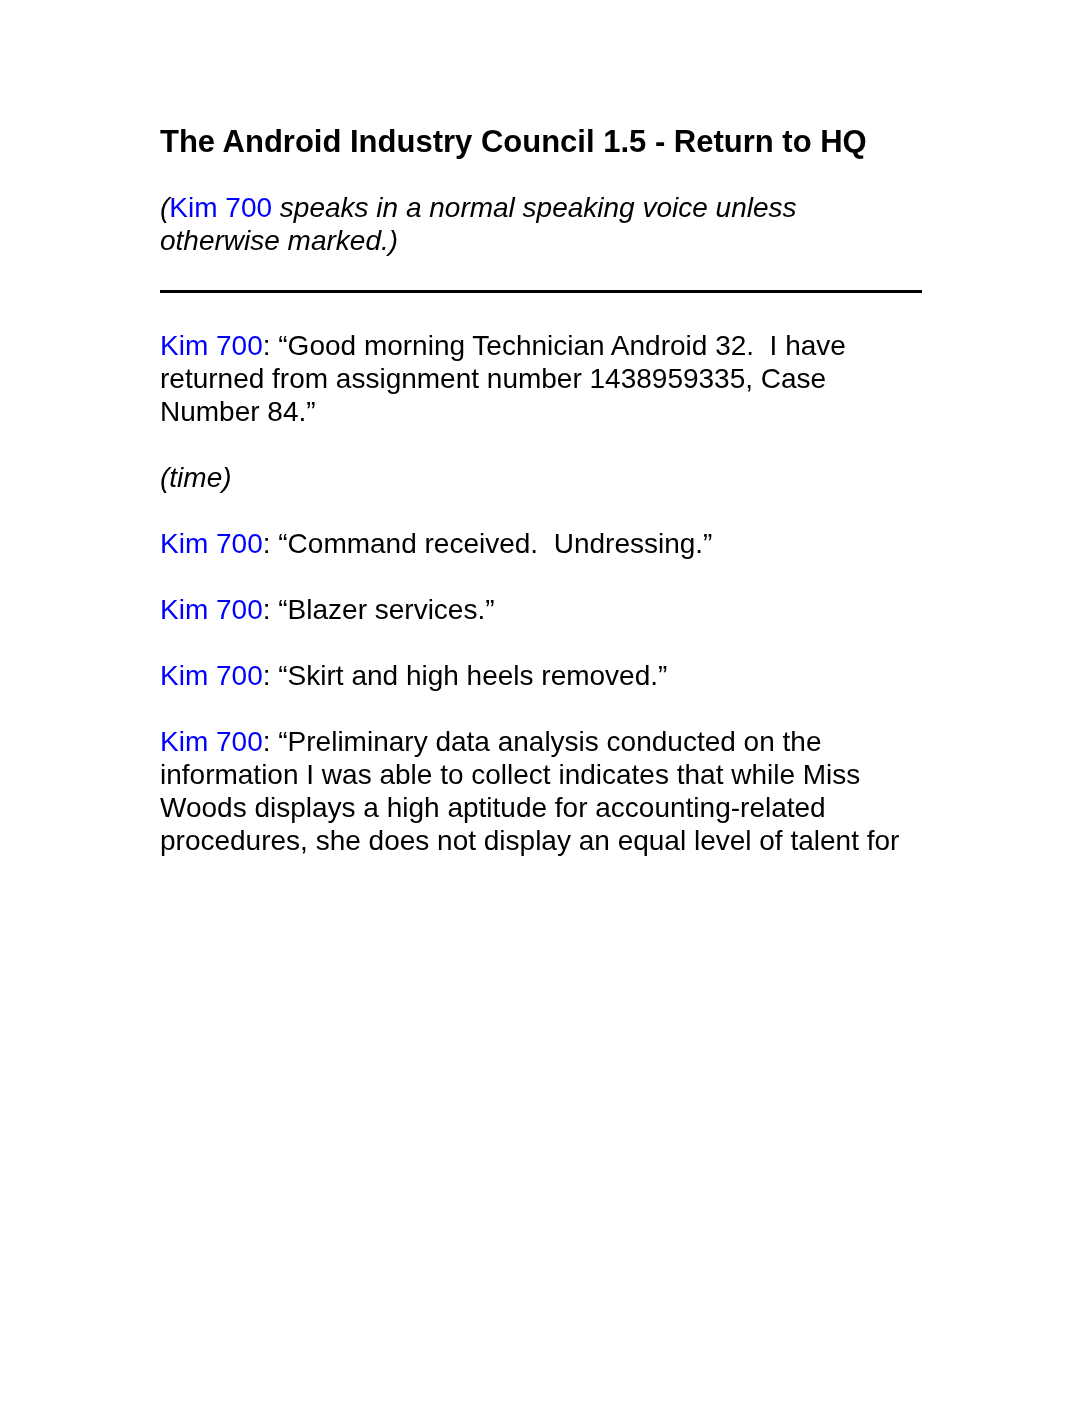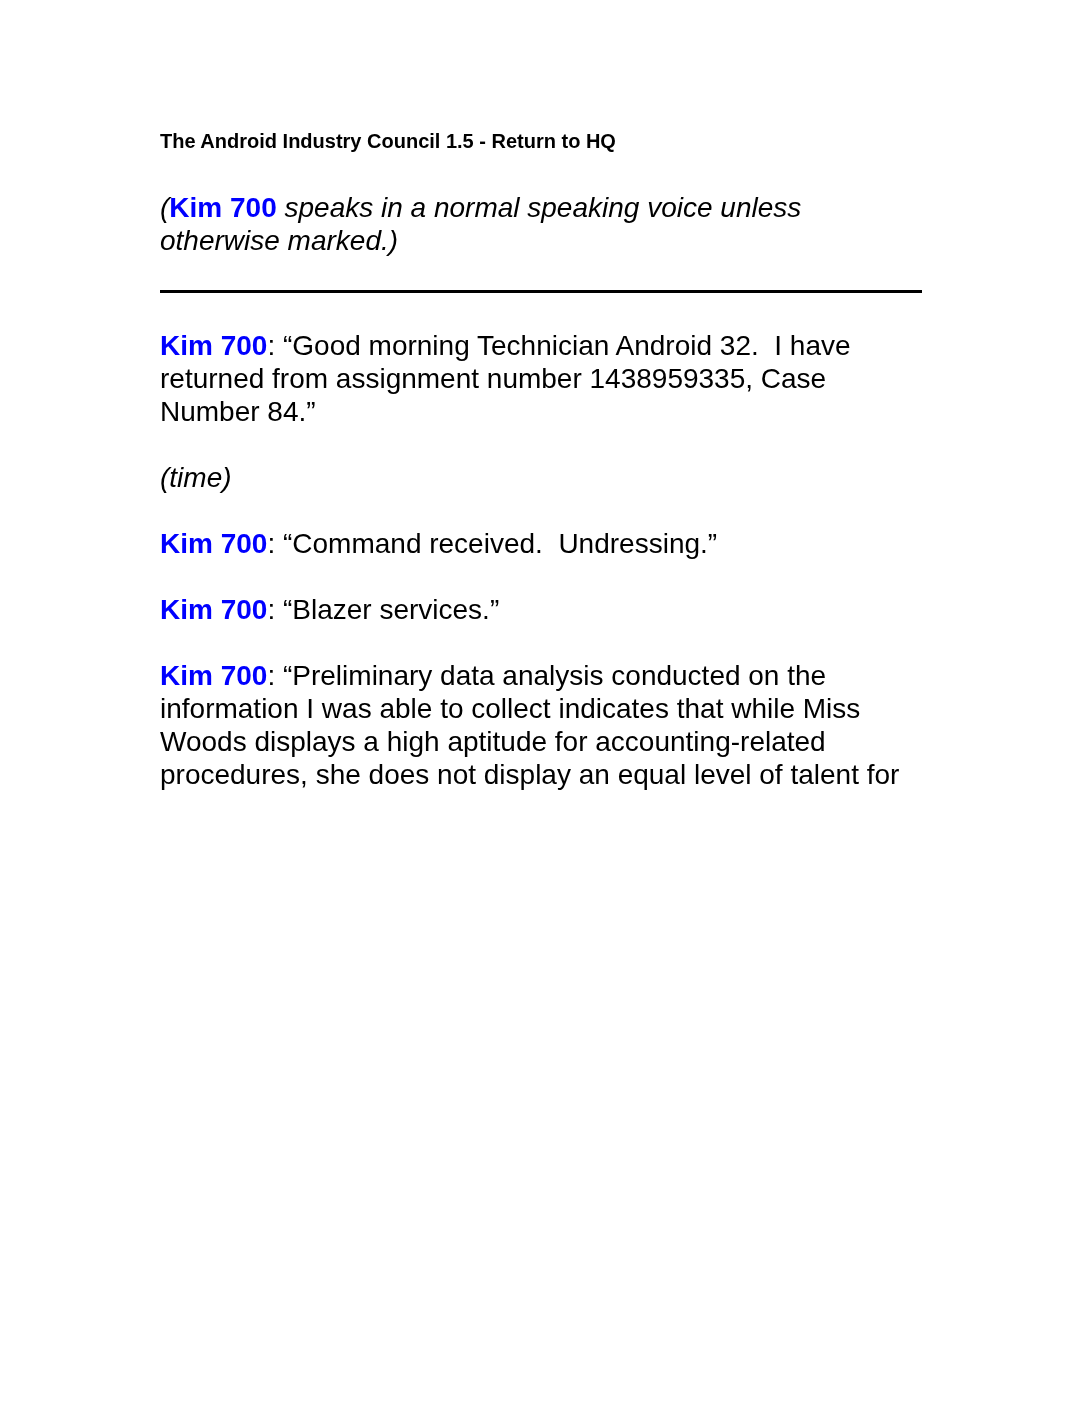--- a/index.html
+++ b/index.html
@@ -17,35 +17,35 @@
     font-size: 28px;
     line-height: 33px;
     color: #000000;
     box-sizing: border-box;
     padding: 125px 0 0 160px;
   }
   .content {
     width: 762px;
   }
   h1.doc-title {
-    font-size: 20px;
+    font-size: 31px;
     line-height: 33px;
     font-weight: bold;
     margin: 0 0 33px 0;
     white-space: pre-wrap;
   }
   p {
     margin: 0 0 33px 0;
     white-space: pre-wrap;
   }
   p:last-child { margin-bottom: 16px; }
   .italic { font-style: italic; }
   .speaker {
     color: var(--accent, #0000FF);
-    font-weight: bold;
+    font-weight: normal;
     font-style: normal;
   }
   .divider {
     border: none;
     border-top: 3px solid #000000;
     width: 762px;
     margin: 28px 0 36px 0;
     height: 0;
   }
 </style>
@@ -66,18 +66,19 @@
 
   <p class="stage italic"><span class="line-text">(time)</span></p>
 
 
   <p><span class="speaker">Kim 700</span><span class="line-text">: “Command received.  Undressing.”</span></p>
 
 
   <p><span class="speaker">Kim 700</span><span class="line-text">: “Blazer services.”</span></p>
 
 
+  <p><span class="speaker">Kim 700</span><span class="line-text">: “Skirt and high heels removed.”</span></p>
 
   <p><span class="speaker">Kim 700</span><span class="line-text">: “Preliminary data analysis conducted on the information I was able to collect indicates that while Miss Woods displays a high aptitude for accounting-related procedures, she does not display an equal level of talent for</span></p>
 </div>
 
   </div>
 </div>
 
 </body></html>

